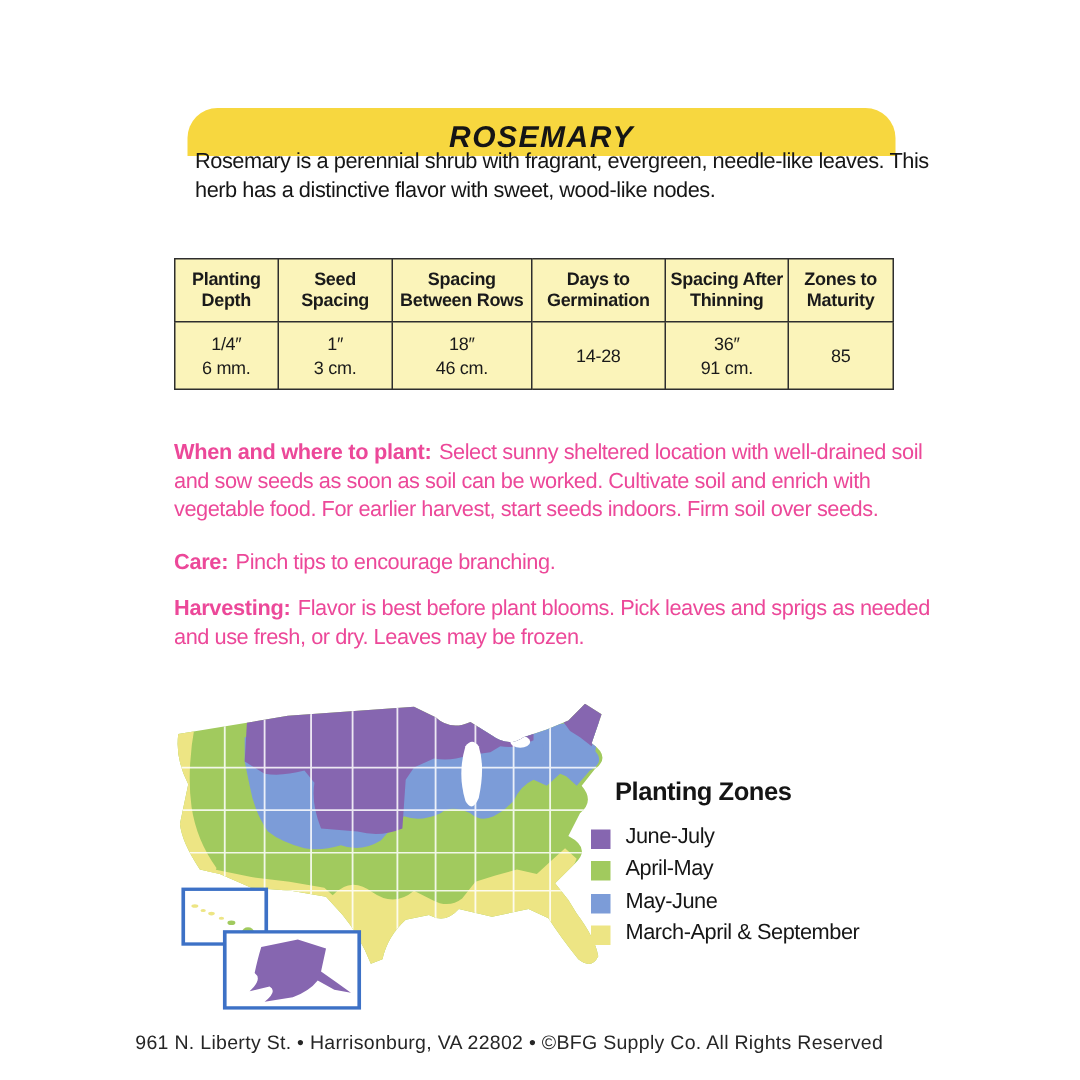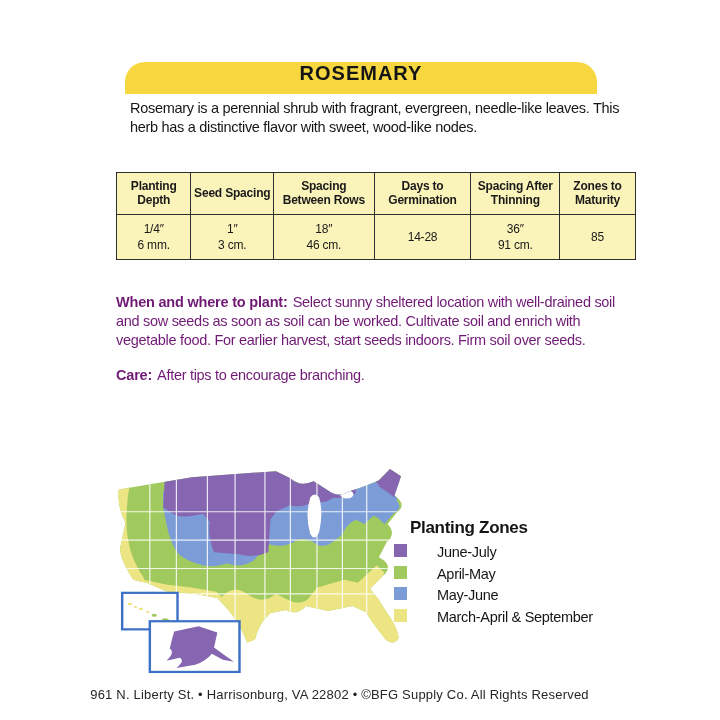--- a/index.html
+++ b/index.html
@@ -3,47 +3,47 @@
 <meta charset="utf-8">
 <style>
   :root{
     --banner:#F7D73F; --table-bg:#FBF4BA; --table-border:#2E2E2E;
     --inset-border:#3D71C6; --ink:#1A1A1A;
   }
   html,body{margin:0;padding:0;background:#ffffff;}
   body{width:720px;height:720px;font-family:"Liberation Sans",sans-serif;color:var(--ink);}
   .canvas{position:relative;width:720px;height:720px;background:#fff;overflow:hidden;}
 
-  .banner{position:absolute;left:125px;top:62px;width:472px;height:32px;
+  .banner{position:absolute;left:125px;top:72px;width:472px;height:32px;
     background:var(--banner);border-radius:20px 20px 0 0;
-    display:flex;align-items:flex-start;justify-content:center;}
+    display:flex;align-items:flex-end;justify-content:center;font-style:italic;}
   .banner h1{margin:0;font-size:20px;font-weight:bold;letter-spacing:1px;color:#151515;}
 
   .desc{position:absolute;left:130px;top:99px;width:502px;margin:0;
     font-size:14.5px;line-height:1.3;letter-spacing:-0.3px;color:#161616;}
 
-  .infotable{position:absolute;left:116px;top:172px;width:520px;border-collapse:collapse;
+  .infotable{position:absolute;left:116px;top:172px;width:480px;border-collapse:collapse;
     background:var(--table-bg);table-layout:fixed;}
   .infotable th,.infotable td{border:1.8px solid var(--table-border);text-align:center;vertical-align:middle;}
   .infotable th{font-size:12px;font-weight:bold;line-height:1.2;padding:6px 2px;letter-spacing:-0.2px;}
   .infotable td{font-size:12px;line-height:1.35;padding:6px 2px;letter-spacing:-0.2px;}
   .infotable th:nth-child(1){width:14.2%}.infotable th:nth-child(2){width:15.9%}
   .infotable th:nth-child(3){width:19.5%}.infotable th:nth-child(4){width:18.8%}
   .infotable th:nth-child(5){width:17.1%}.infotable th:nth-child(6){width:14.5%}
 
   .sections{position:absolute;left:116px;top:293px;width:506px;}
-  .sections p{margin:0 0 16px 0;font-size:14.5px;line-height:1.3;letter-spacing:-0.3px;color:#701a75;}
+  .sections p{margin:0 0 16px 0;font-size:14.5px;line-height:1.3;letter-spacing:-0.3px;color:#ec4899;}
   .sections p b{margin-right:5px;letter-spacing:-0.2px;}
   .sections p.tight{margin-bottom:13px;}
 
   .mapsvg{position:absolute;left:110px;top:461px;width:332px;height:215px;}
 
   .legend{position:absolute;left:394px;top:518px;}
   .legend-title{font-size:17px;font-weight:bold;letter-spacing:-0.3px;margin-bottom:6px;color:#151515;margin-left:16px;}
-  .legend-item{display:flex;align-items:flex-start;height:21.5px;gap:20px;}
+  .legend-item{display:flex;align-items:flex-end;height:21.5px;}
   .swatch{width:13px;height:13px;margin-right:10px;flex:0 0 13px;}
   .legend-label{font-size:14.5px;letter-spacing:-0.3px;color:#161616;}
 
   .footer{position:absolute;left:0;top:687px;width:679px;margin:0;text-align:center;
     font-size:13px;letter-spacing:0.2px;color:#262626;}
 </style>
 </head>
 <body>
 
 <div class="canvas">
@@ -88,21 +88,22 @@
           </td>
           <td>
             <div>85</div>
           </td>
         </tr>
     </tbody>
   </table>
 
   <div class="sections">
     <p><b>When and where to plant:</b><span>Select sunny sheltered location with well-drained soil and sow seeds as soon as soil can be worked. Cultivate soil and enrich with vegetable food. For earlier harvest, start seeds indoors. Firm soil over seeds.</span></p>
-    <p class="tight"><b>Care:</b><span>After tips to encourage branching.</span></p>
+    <p class="tight"><b>Care:</b><span>Pinch tips to encourage branching.</span></p>
+    <p><b>Harvesting:</b><span>Flavor is best before plant blooms. Pick leaves and sprigs as needed and use fresh, or dry. Leaves may be frozen.</span></p>
   </div>
 
   <svg class="mapsvg" viewBox="0 0 300 212" preserveAspectRatio="none" aria-hidden="true">
     <defs>
       <clipPath id="usaClip">
         <path d="M 8,28 L 74,16 L 150,10 L 163,17 Q 172,26 184,20 L 197,29 Q 207,37 216,30 L 230,25 L 243,19 L 253,8 L 263,15 L 257,34 Q 269,43 259,51 L 251,62 Q 259,72 250,80 L 243,95 Q 257,103 247,113 L 235,126 L 243,137 L 248,146 Q 259,162 261,174 Q 257,183 249,176 Q 238,161 231,149 L 219,143 L 197,148 L 177,143 Q 169,153 159,147 L 145,150 Q 134,161 131,176 L 124,179 Q 117,160 107,147 L 97,135 L 76,131 L 52,129 L 33,120 L 21,117 Q 10,99 9,87 L 14,61 Q 6,44 8,28 Z"></path>
       </clipPath>
     </defs>
 
     <g clip-path="url(#usaClip)">

